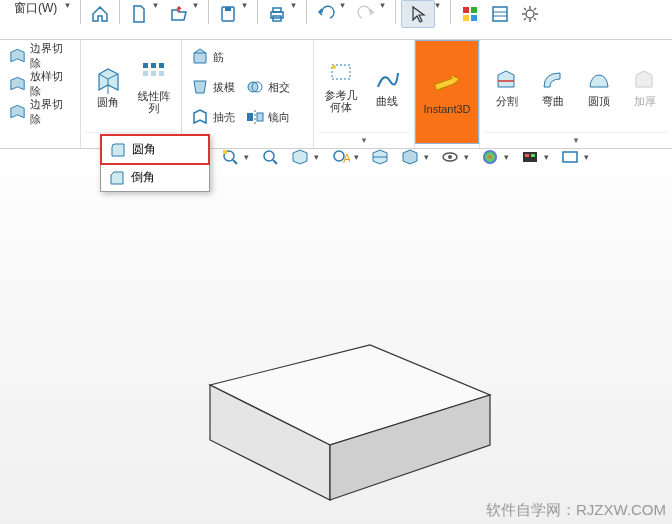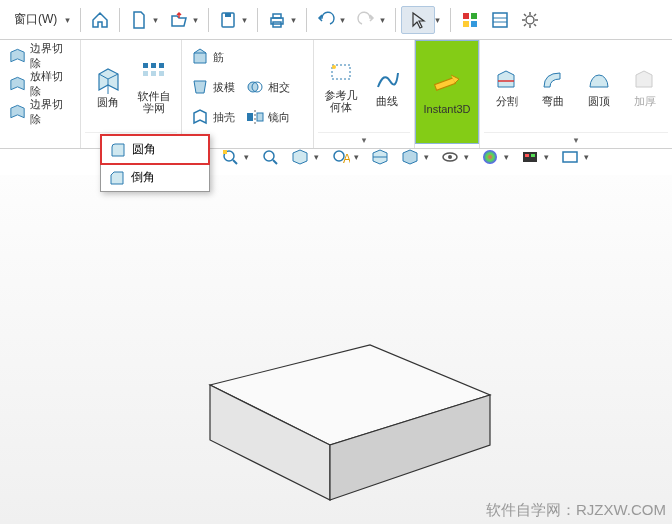--- a/index.html
+++ b/index.html
@@ -1,27 +1,27 @@
 <!DOCTYPE html>
 <html><head>
 <meta charset="utf-8">
 <style>
 *{box-sizing:border-box;margin:0;padding:0;font-family:"Microsoft YaHei",Arial,sans-serif;font-size:12px;user-select:none}
 body{width:672px;height:524px;background:#fff;position:relative;overflow:hidden}
-.topbar{height:40px;border-bottom:1px solid #d0d0d0;display:flex;align-items:center;padding:0 6px;gap:2px}
+.topbar{height:40px;border-bottom:1px solid #d0d0d0;display:flex;align-items:flex-start;padding:0 6px;gap:2px}
 .menu-txt{padding:0 8px;color:#333}
 .tb-btn{width:28px;height:28px;display:flex;align-items:center;justify-content:center;border-radius:2px}
 .tb-sep{width:1px;height:24px;background:#ccc;margin:0 3px}
 .dd{width:10px;color:#555;font-size:9px;margin-left:-2px}
 .ico{width:20px;height:20px;display:block}
 .ribbon{display:flex;border-bottom:1px solid #d0d0d0;background:#fff}
 .rgroup{border-right:1px solid #e0e0e0;padding:2px 4px;display:flex;flex-direction:column;gap:0}
 .rrow{display:flex;align-items:center;gap:2px;height:30px}
 .rbig{display:flex;flex-direction:column;align-items:center;justify-content:center;width:46px;height:90px;padding:2px;text-align:center;line-height:1.1}
-.rbig.sel{background:#84cc16;border:1px solid #8fb5db;width:64px}
+.rbig.sel{background:#f97316;border:1px solid #8fb5db;width:64px}
 .rbig .lbl{margin-top:2px;color:#333;font-size:11px}
 .rbig.dis .lbl{color:#aaa}
 .rsmall{display:flex;align-items:center;gap:3px;padding:2px 4px;height:28px}
 .rsmall .lbl{color:#333;font-size:11px}
 .ddrow{height:14px;display:flex;justify-content:center;border-top:1px solid #eee;color:#666;font-size:9px;align-items:center;width:100%}
 .popup{position:absolute;left:100px;top:134px;width:110px;background:#fff;border:1px solid #999;box-shadow:2px 2px 6px rgba(0,0,0,0.25);z-index:10}
 .popup .item{display:flex;align-items:center;gap:6px;padding:5px 8px}
 .popup .item.hl{border:2px solid #d33;margin:-1px}
 .toolbar2{position:absolute;left:216px;top:143px;display:flex;align-items:center;gap:2px}
 .t2btn{width:28px;height:28px;display:flex;align-items:center;justify-content:center}
@@ -150,21 +150,21 @@
         </div>
       <div class="rbig">
           <svg width="28" height="28" viewBox="0 0 28 28">
             <rect x="3" y="3" width="5" height="5" fill="#2a7ab0"></rect>
             <rect x="11" y="3" width="5" height="5" fill="#2a7ab0"></rect>
             <rect x="19" y="3" width="5" height="5" fill="#2a7ab0"></rect>
             <rect x="3" y="11" width="5" height="5" fill="#b8d8e8"></rect>
             <rect x="11" y="11" width="5" height="5" fill="#b8d8e8"></rect>
             <rect x="19" y="11" width="5" height="5" fill="#b8d8e8"></rect>
           </svg>
-          <span class="lbl">软件自学网</span>
+          <span class="lbl">线性阵列</span>
         </div>
     </div>
     <div class="ddrow">▾</div>
   </div>
 
   <div class="rgroup" style="width:158px">
     <div class="rrow">
       <div class="rsmall">
           <svg class="ico" viewBox="0 0 20 20">
             <path d="M4 16 L4 6 L16 6 L16 16 Z M4 6 L10 2 L16 6" fill="#b8d8e8" stroke="#2a7ab0"></path>

